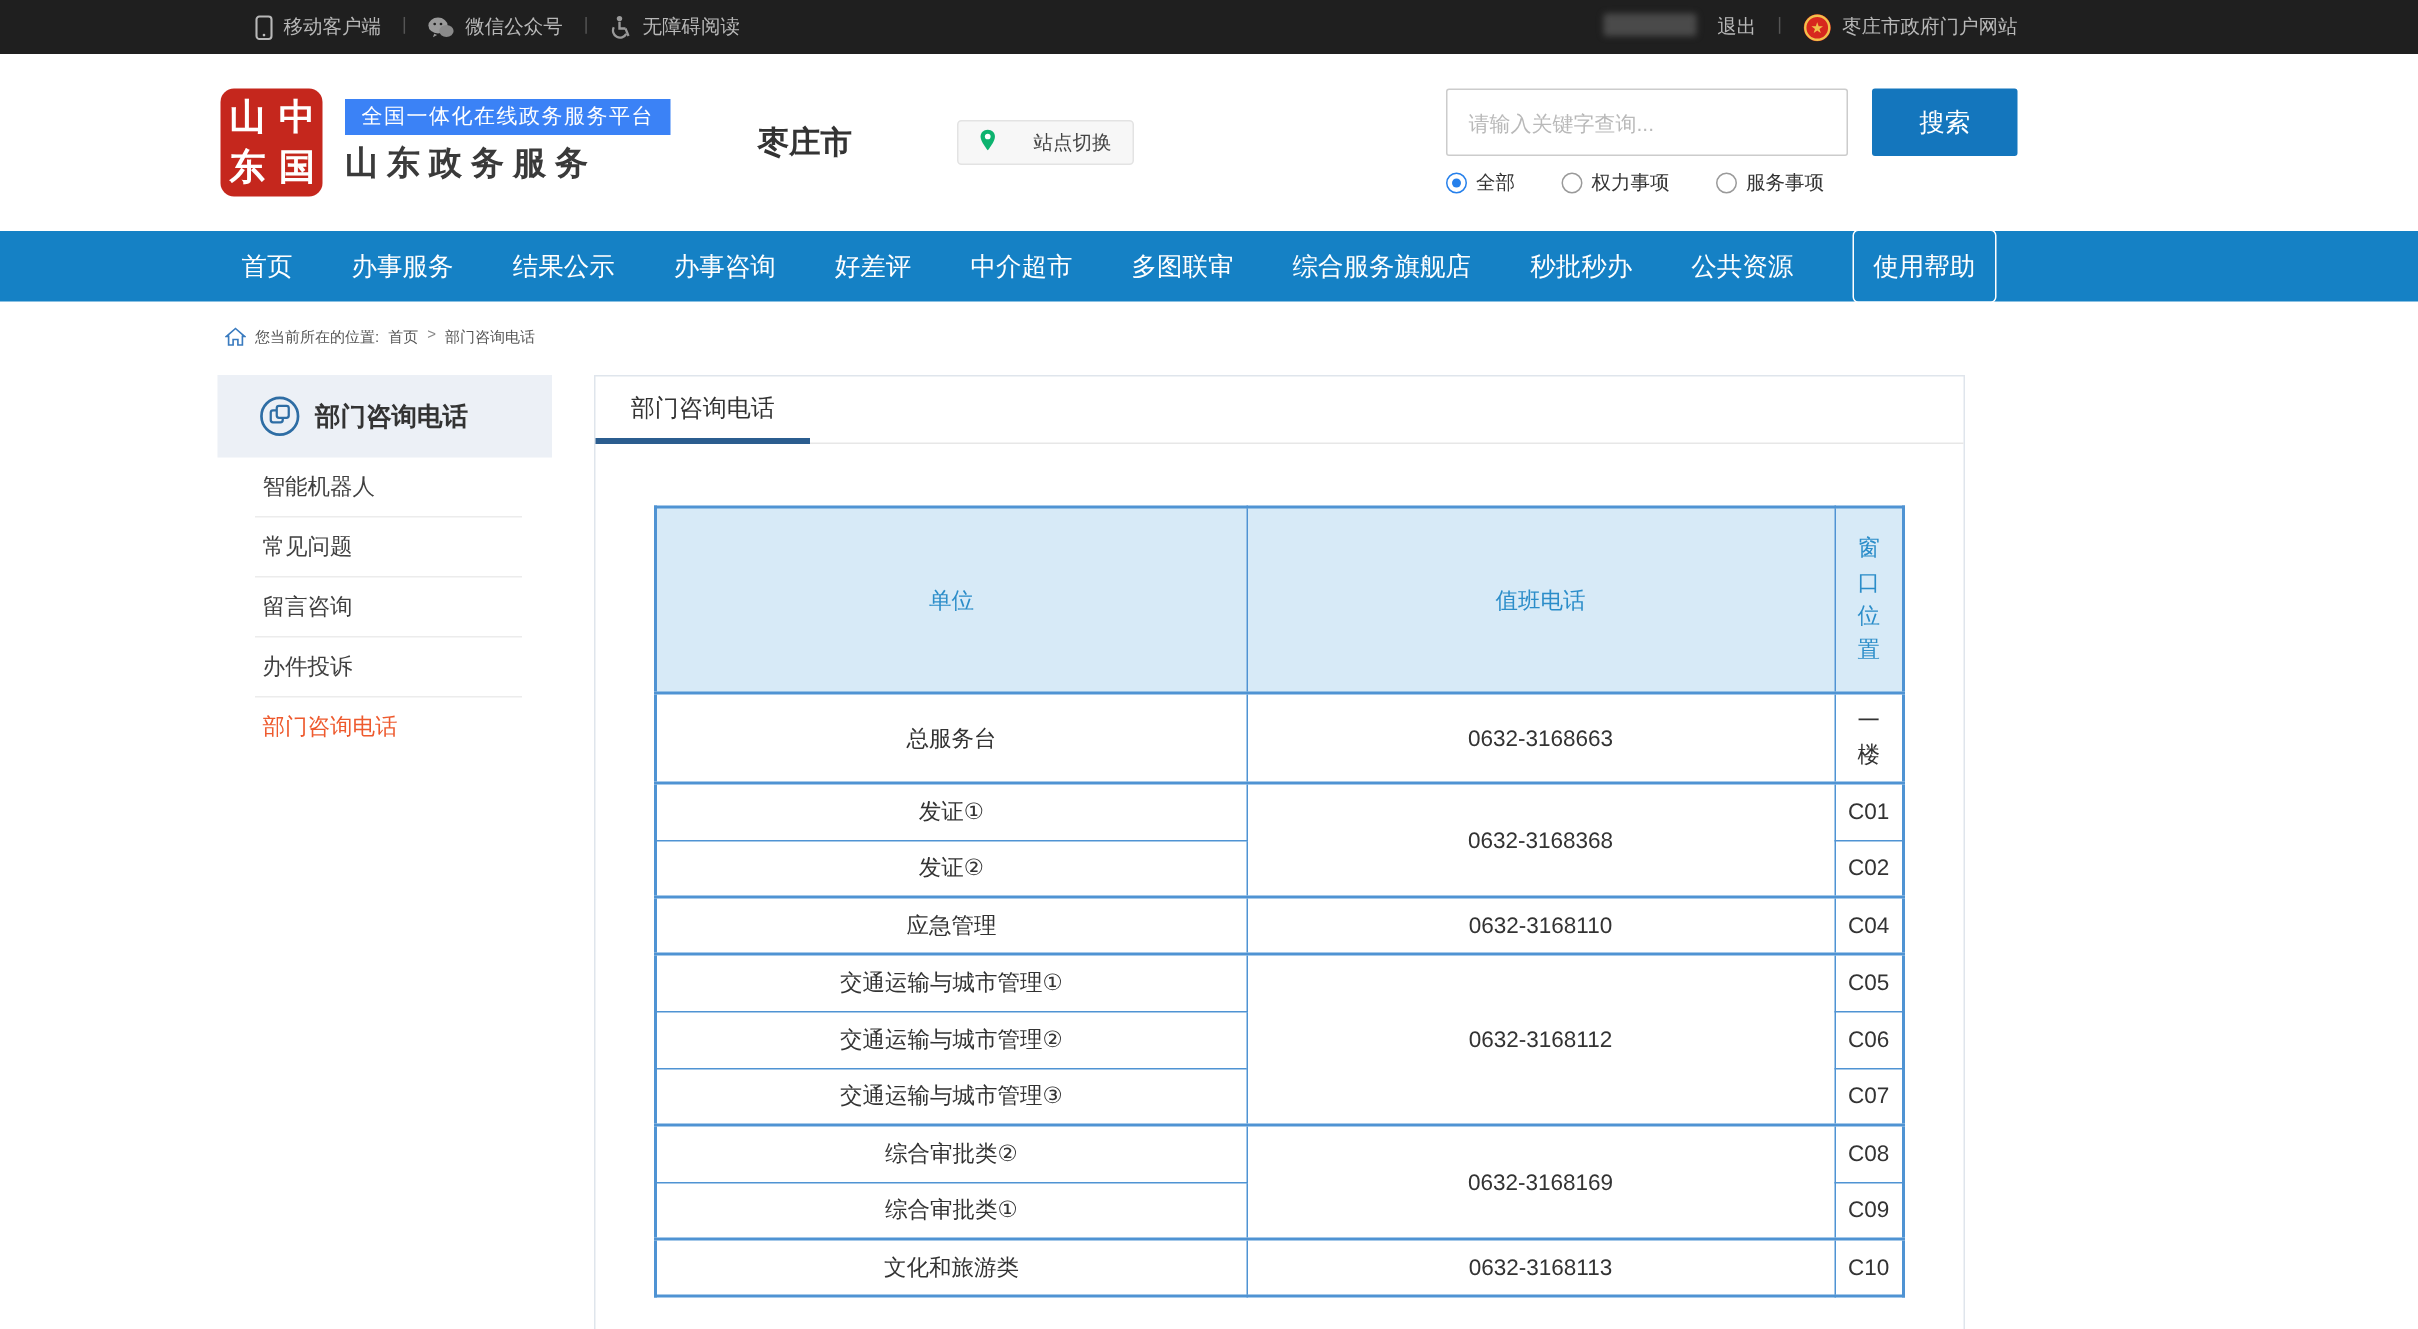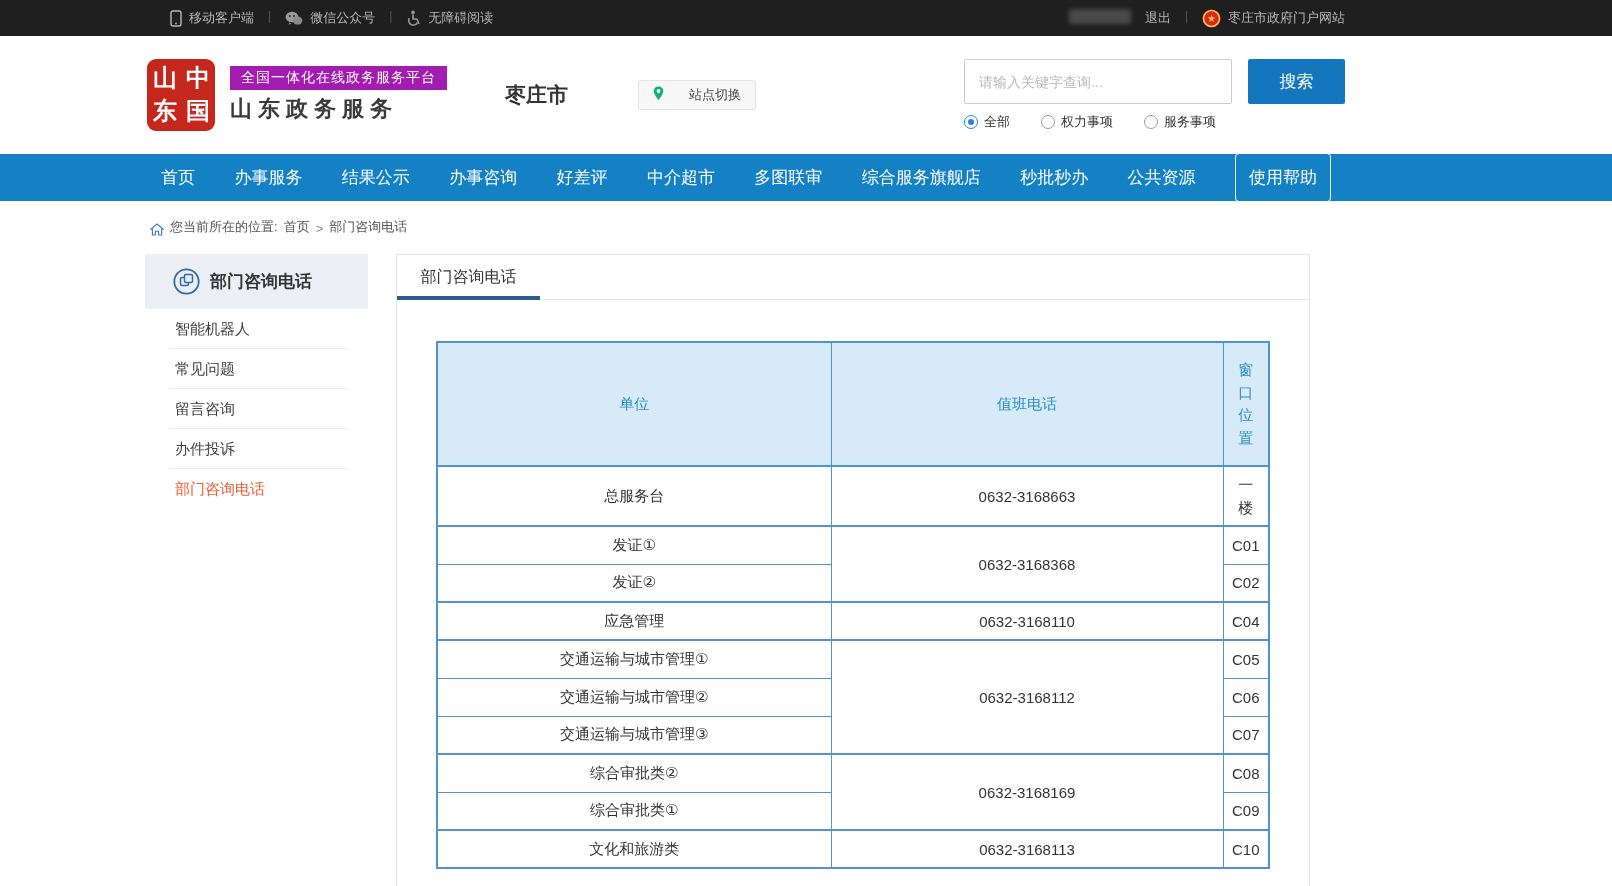--- a/index.html
+++ b/index.html
@@ -14,21 +14,21 @@
   .tb-item { display:flex; align-items:center; gap:7px; color:var(--topbar-text,#b8b8b8); font-size:13px; cursor:pointer; }
   .tb-sep { color:#555; font-size:12px; }
   .tb-ico { display:inline-flex; }
   .user-redacted { width:62px; height:15px; background:#4a4a4a; border-radius:2px; filter:blur(2px); }
 
   
   .header { height:118px; background:#fff; }
   .header .container { height:118px; display:flex; align-items:center; }
   .logo { display:flex; align-items:center; }
   .logo-text { margin-left:13px; }
-  .logo-badge { display:inline-block; background:#a21caf; color:#fff; font-size:14px;
+  .logo-badge { display:inline-block; background:#3b82f6; color:#fff; font-size:14px;
     padding:3px 11px; letter-spacing:1px; }
   .logo-title { margin-top:4px; font-size:22px; font-weight:bold; color:#3a3a3a; letter-spacing:6px; }
   .city-name { margin-left:58px; font-size:21px; font-weight:bold; color:#333; }
   .site-switch { margin-left:70px; display:flex; align-items:flex-start; gap:25px;
     background:#f7f7f7; border:1px solid #e3e3e3; border-radius:3px;
     padding:5px 14px; font-size:13px; color:#444; cursor:pointer; }
   .search-wrap { margin-left:auto; }
   .search-row { display:flex; }
   .search-input { width:268px; height:45px; border:1px solid #ccc; border-radius:2px;
     padding:0 14px; font-size:14px; color:#333; outline:none;
@@ -45,21 +45,21 @@
     border-radius:50%; background:var(--accent-blue,#2680eb); }
 
   
   .mainnav { height:47px; background:var(--nav-bg,#1581c5); }
   .mainnav .container { height:47px; display:flex; align-items:center; justify-content:space-between; padding:0 14px 0 16px; }
   .nav-item { color:#fff; font-size:17px; cursor:pointer; white-space:nowrap; }
   .nav-item.outlined { border:1px solid #fff; border-radius:4px; padding:12px 13px; }
 
   
   .crumb-row { margin-top:17px; }
-  .crumb-row .container { display:flex; align-items:flex-end; gap:6px; font-size:13px; color:#555; padding-left:5px; }
+  .crumb-row .container { display:flex; align-items:flex-start; gap:6px; font-size:10px; color:#555; padding-left:5px; }
   .crumb-link { cursor:pointer; }
   .crumb-sep { color:#888; }
 
   
   .content { margin-top:18px; }
   .content .container { display:flex; align-items:flex-start; }
 
   .sidebar { width:223px; }
   .sidebar-header { height:55px; background:var(--sidebar-header-bg,#ecf0f6);
     display:flex; align-items:center; gap:10px; padding-left:28px; }

